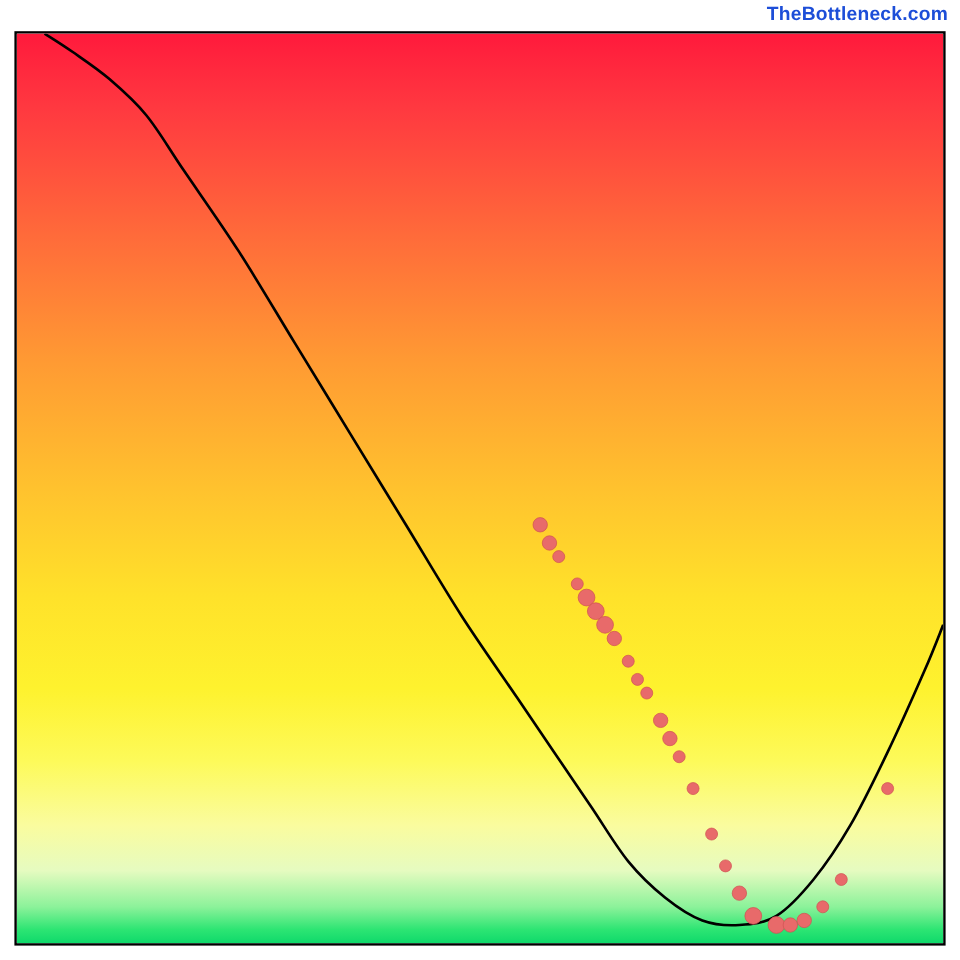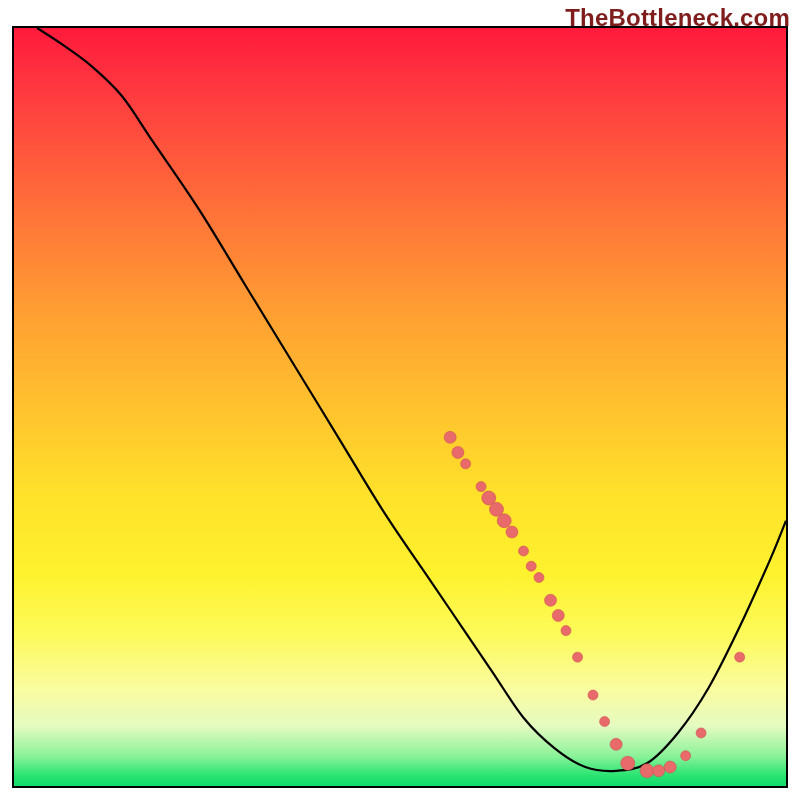--- a/index.html
+++ b/index.html
@@ -37,23 +37,23 @@
       #e6fbc0 92%,
       #8cf29a 96%,
       #2de573 98.5%,
       #0fd96b 100%
     );
   }
   .watermark {
     position: absolute;
     top: 4px;
     right: 10px;
-    font-size: 24px;
+    font-size: 16px;
     font-weight: 600;
-    color: #7f1d1d;
+    color: #1d4ed8;
     letter-spacing: 0.2px;
   }
   svg.curve {
     position: absolute;
     inset: 0;
     width: 100%;
     height: 100%;
   }
 </style>
 </head>

